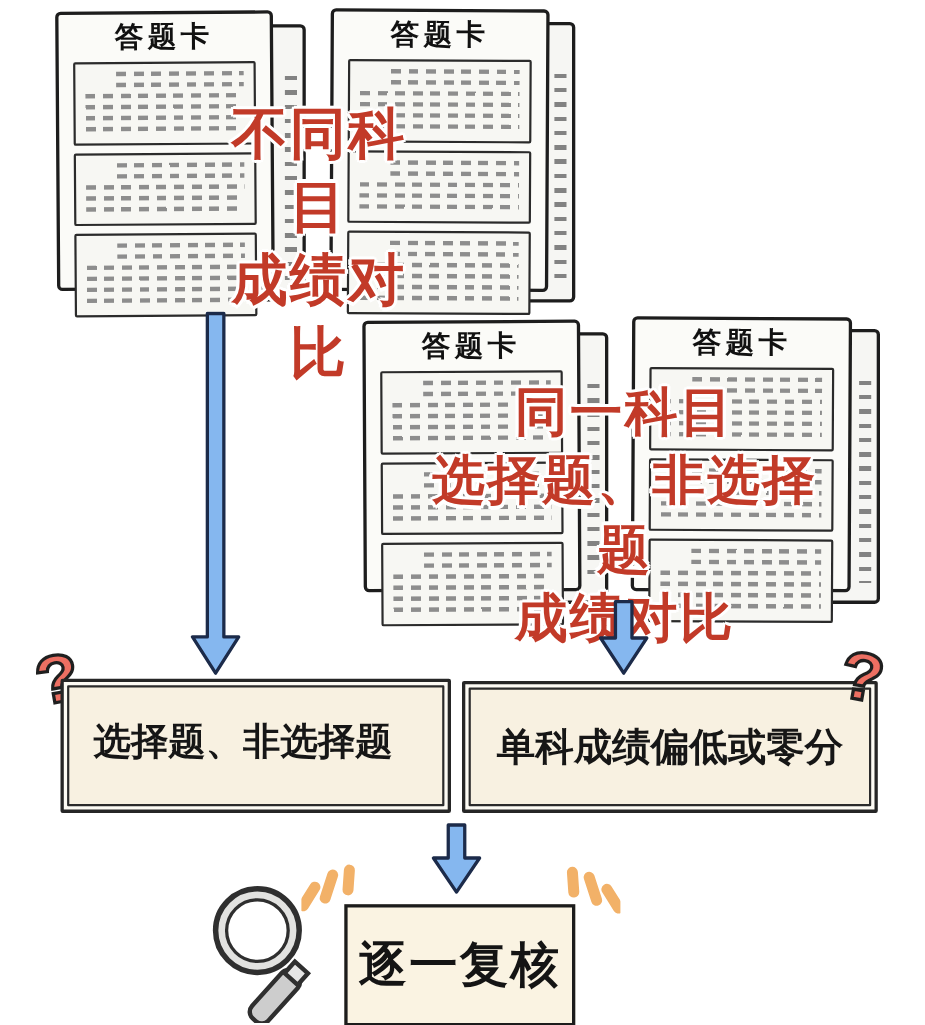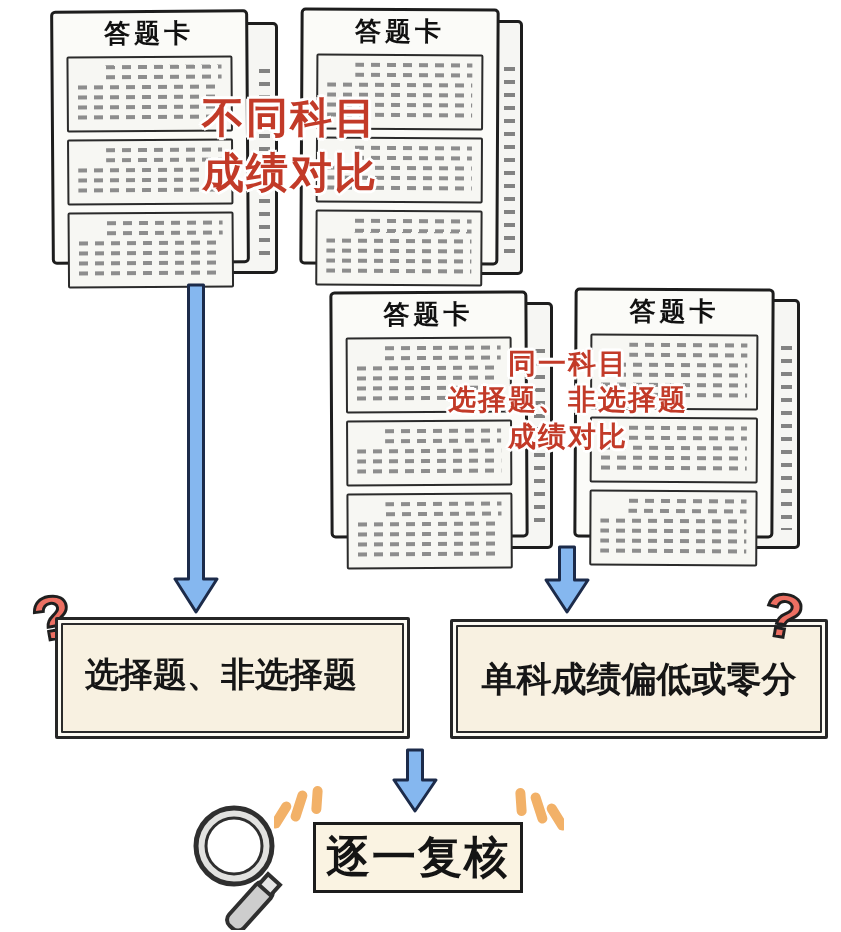--- a/index.html
+++ b/index.html
@@ -32,46 +32,46 @@
     background:repeating-linear-gradient(90deg,#8d8d8d 0 9px,transparent 9px 16px);
   }
   .bubble-row.indent{margin-left:28px;}
   
   .red-label{
     position:absolute;text-align:center;font-weight:900;color:#c23a28;
     line-height:1.3;letter-spacing:2px;
     text-shadow:-2px -2px 0 #fff,2px -2px 0 #fff,-2px 2px 0 #fff,2px 2px 0 #fff,
                  0 -3px 0 #fff,0 3px 0 #fff,-3px 0 0 #fff,3px 0 0 #fff;
   }
-  #label-different{left:190px;top:94px;width:200px;font-size:42px;}
-  #label-same{left:383px;top:348px;width:370px;font-size:28px;}
+  #label-different{left:190px;top:94px;width:200px;font-size:51px;}
+  #label-same{left:383px;top:348px;width:370px;font-size:48px;}
   
   .result-box{
     position:absolute;border:3px solid #262626;background:#fdfbf4;padding:3px;
     box-sizing:border-box;border-radius:2px;
   }
   .result-box .inner{
     width:100%;height:100%;box-sizing:border-box;border:2px solid #2b2b2b;
     background:#f8f1e1;display:flex;flex-direction:column;justify-content:center;
     font-weight:900;color:#161616;border-radius:1px;
   }
   #box-left{left:55px;top:617px;width:355px;height:122px;}
   #box-left .inner{align-items:flex-start;padding-left:22px;font-size:34px;line-height:1.35;}
-  #box-right{left:420px;top:619px;width:378px;height:120px;margin-left:30px;}
+  #box-right{left:420px;top:619px;width:378px;height:120px;}
   #box-right .inner{align-items:center;font-size:35px;}
   
   .qmark{
     position:absolute;font-size:64px;font-weight:900;color:#ed6f62;
     -webkit-text-stroke:3px #1f1f1f;line-height:1;
   }
   #qmark-left{left:34px;top:590px;transform:rotate(-10deg);}
   #qmark-right{left:764px;top:588px;transform:rotate(10deg);}
   
   #final-box{
-    position:absolute;left:313px;top:822px;width:210px;height:71px;
+    position:absolute;left:313px;top:822px;width:210px;height:111px;
     border:3px solid #1c1c1c;background:#faf3e2;box-sizing:border-box;
     display:flex;align-items:center;justify-content:center;
     font-size:44px;font-weight:900;color:#141414;letter-spacing:2px;
   }
   .abs{position:absolute;}
 </style>
 </head>
 <body>
 
 <div class="canvas">

